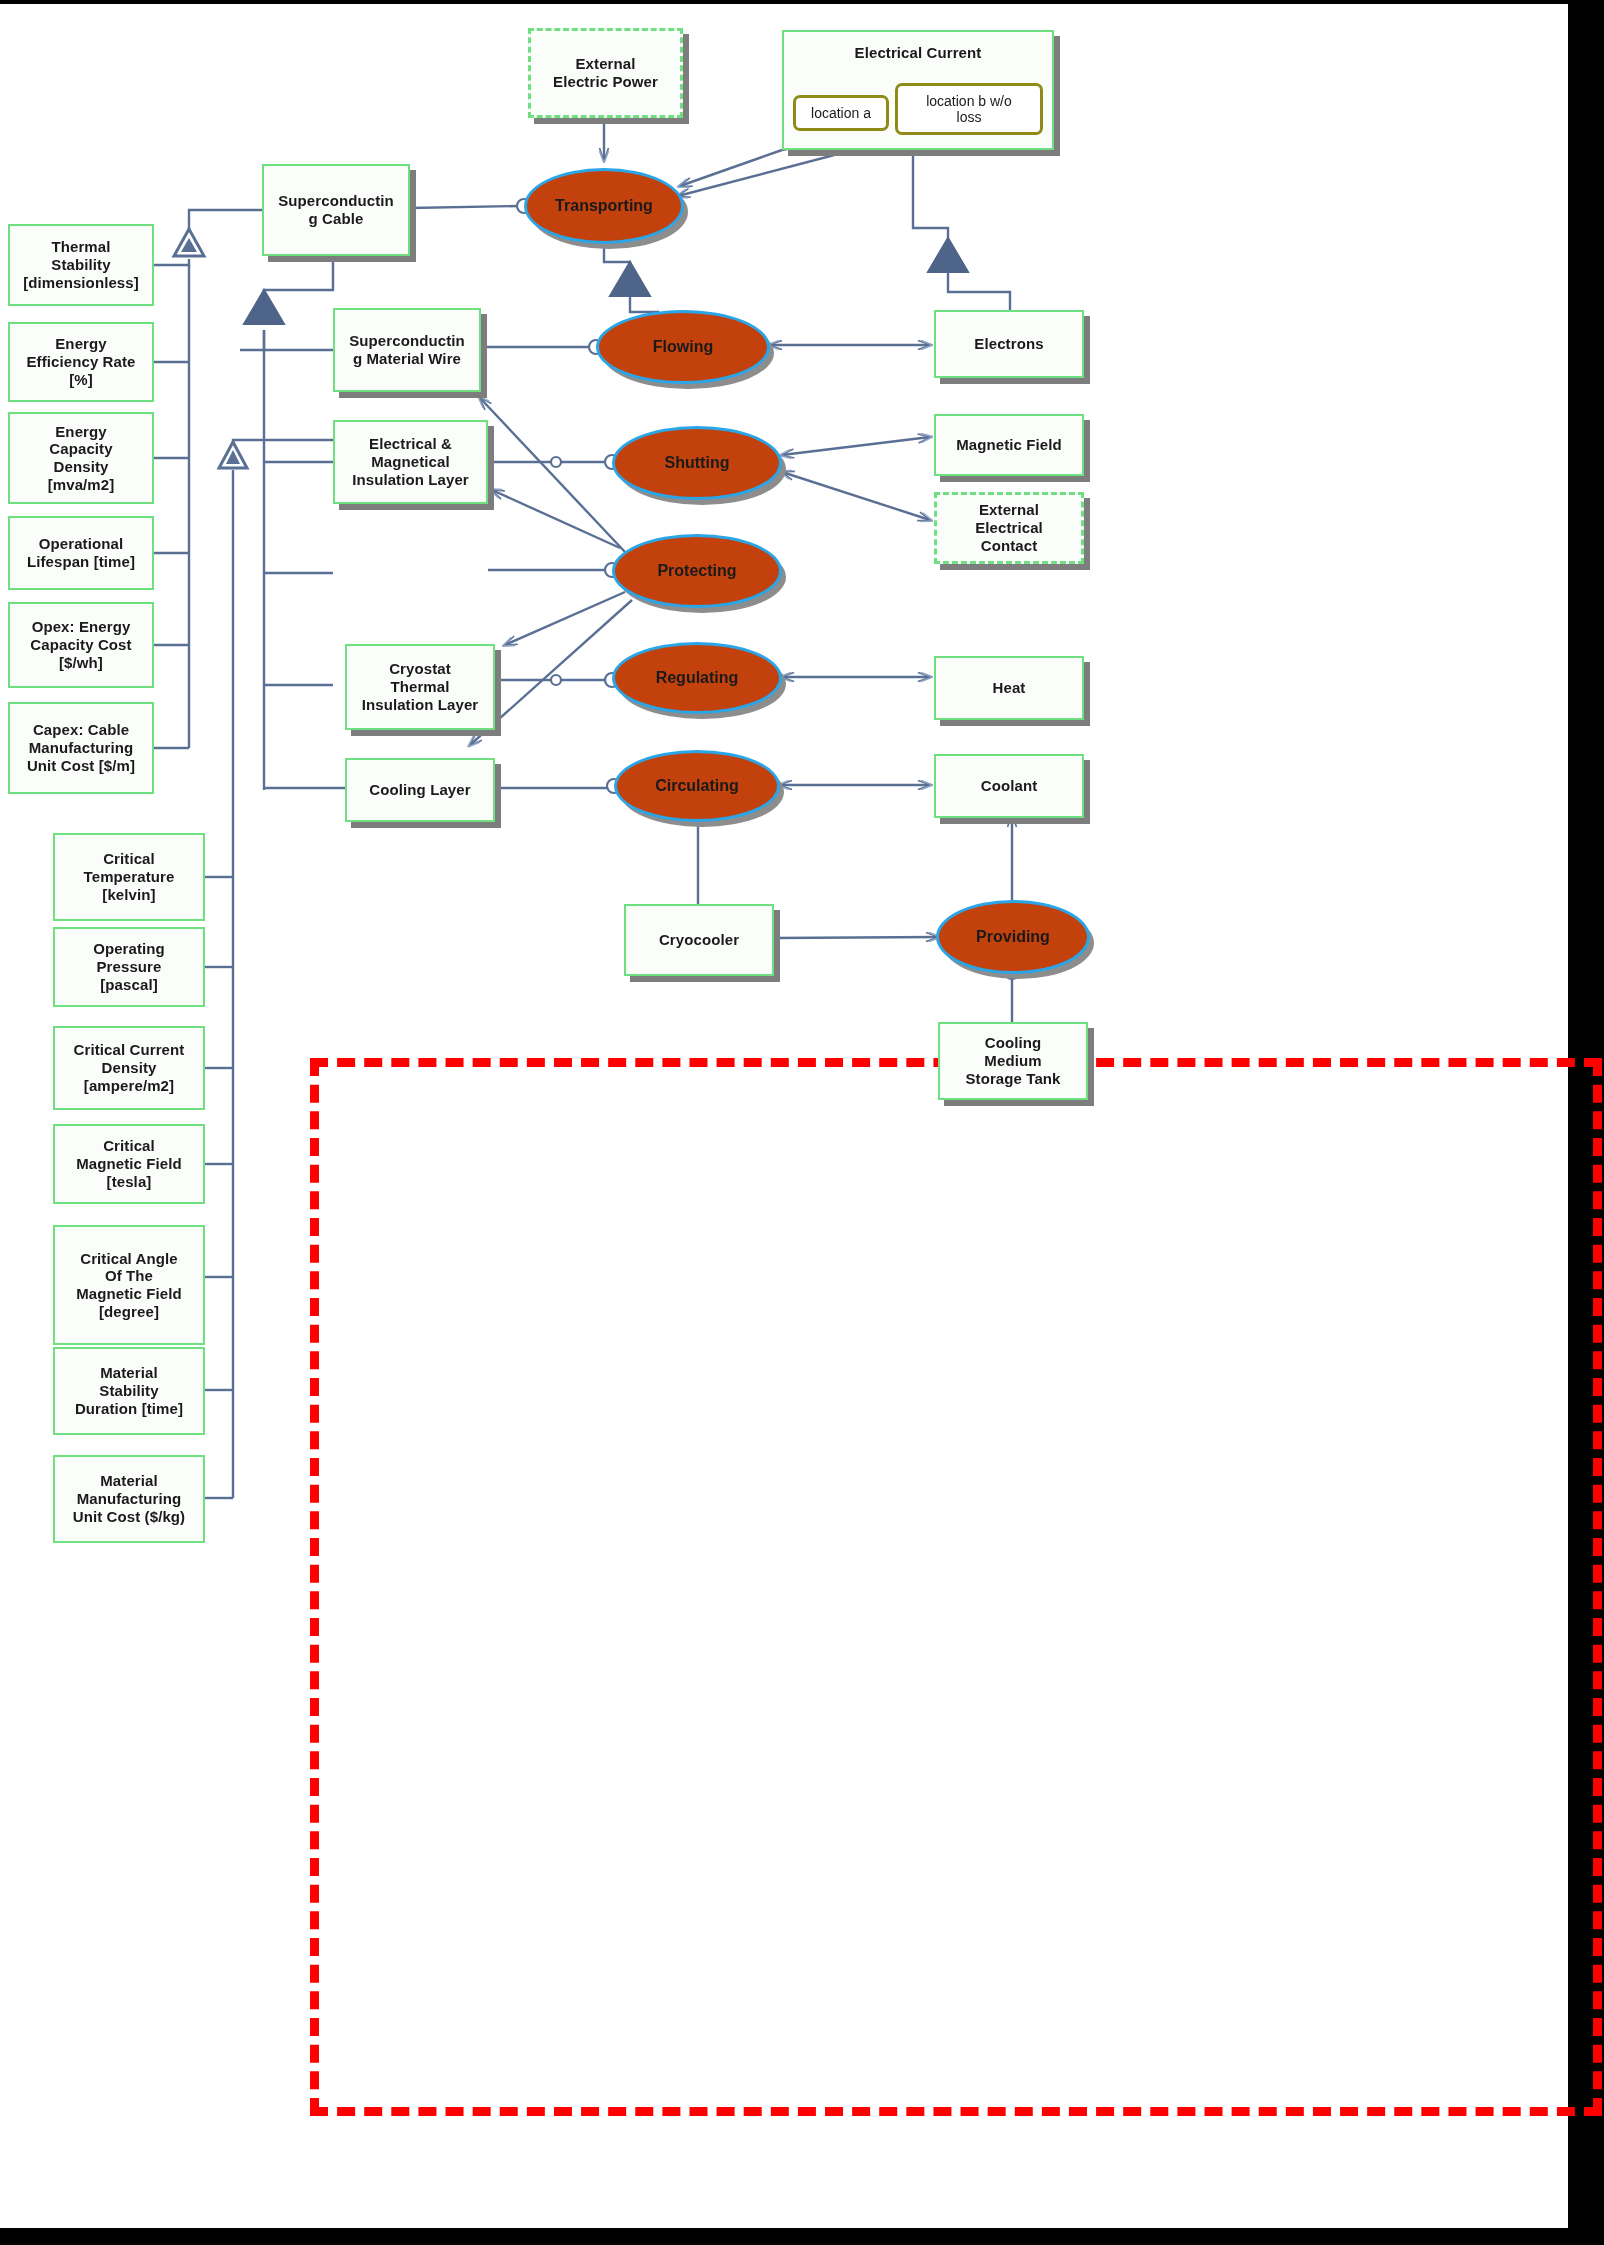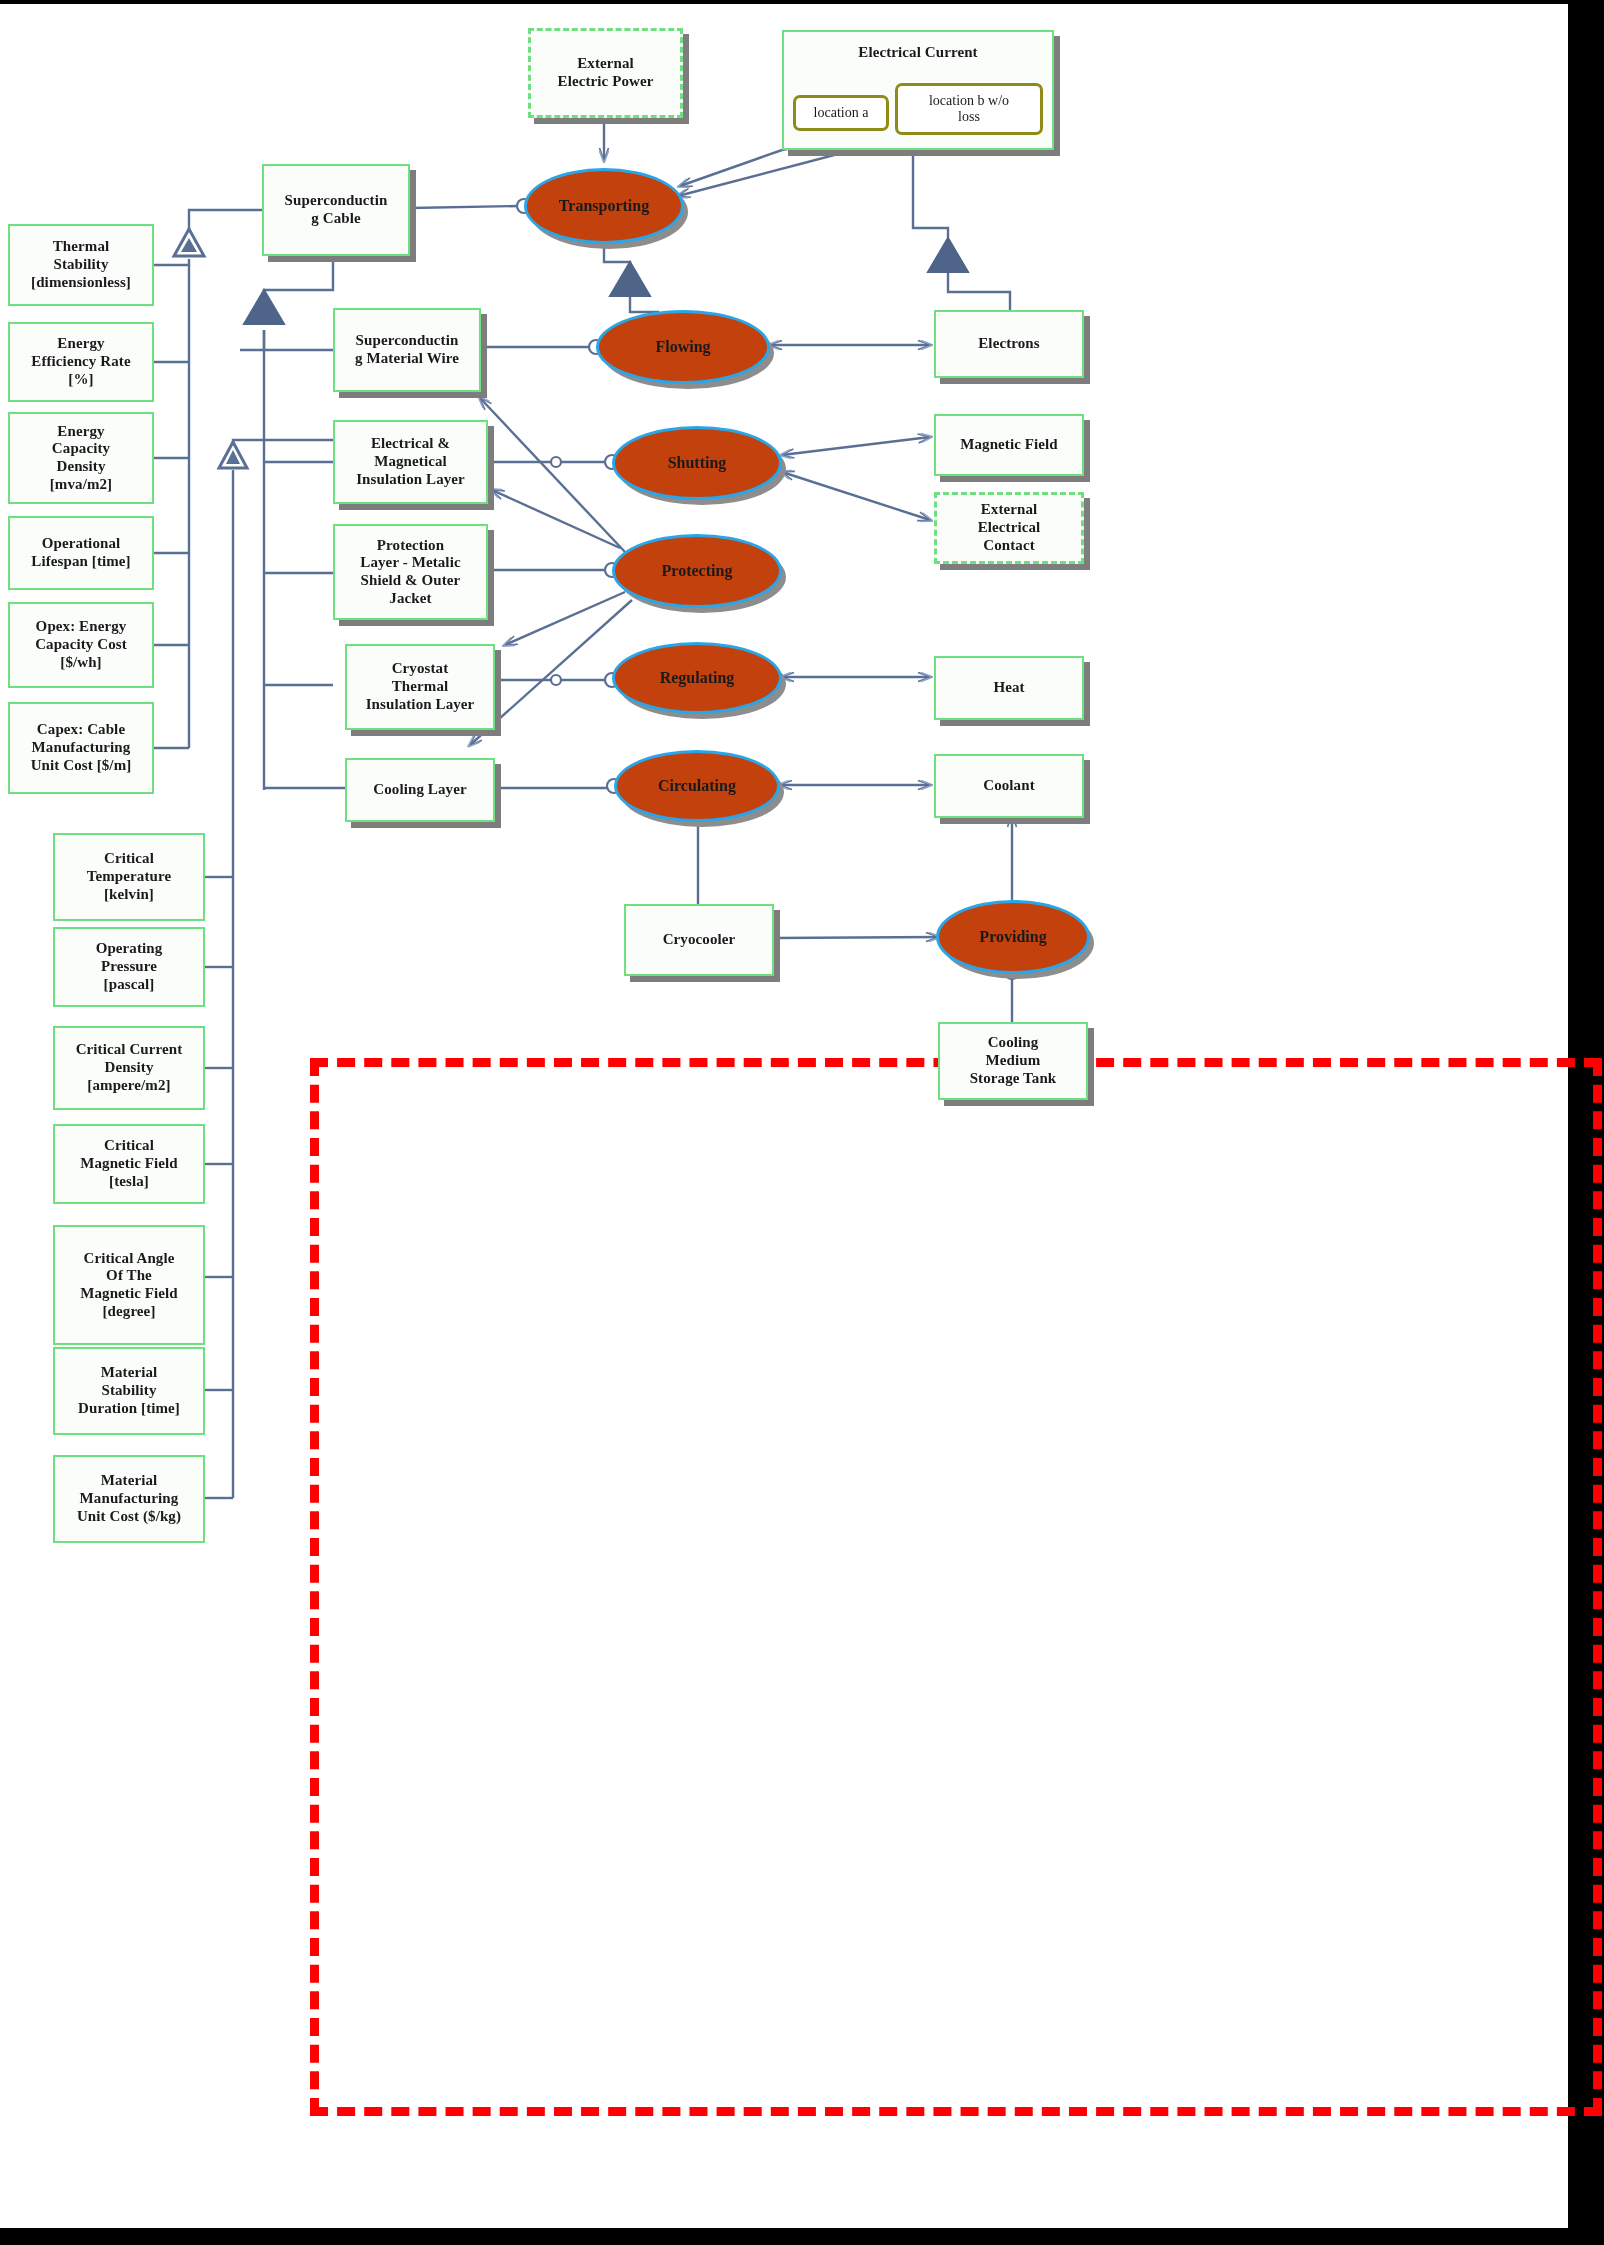--- a/index.html
+++ b/index.html
@@ -1,20 +1,20 @@
 <!DOCTYPE html>
 <html><head>
 <meta charset="utf-8">
 <style>
   html,body{margin:0;padding:0;background:#000;}
   #stage{
     position:relative;
     width:1604px;height:2245px;
     background:#ffffff;
-    font-family:Liberation Serif, serif;
+    font-family:Liberation Sans, sans-serif;
     overflow:hidden;
   }
   
   .band{position:absolute;background:#000;}
   #band-right{left:1568px;top:0;width:36px;height:2245px;}
   #band-bottom{left:0;top:2228px;width:1604px;height:17px;}
   #band-top{left:0;top:0;width:1604px;height:4px;}
 
   
   .node{
@@ -297,26 +297,20 @@
 
   <div class="node box" style="left:333px;top:308px;width:148px;height:84px;">
     <span style="white-space: pre-line;">Superconductin
 g Material Wire</span>
   </div>
   <div class="node box" style="left:333px;top:420px;width:155px;height:84px;">
     <span style="white-space: pre-line;">Electrical &amp;
 Magnetical
 Insulation Layer</span>
   </div>
-  <div class="node box" style="left:333px;top:524px;width:155px;height:96px;">
-    <span style="white-space: pre-line;">Protection
-Layer - Metalic
-Shield &amp; Outer
-Jacket</span>
-  </div>
   <div class="node box" style="left:345px;top:644px;width:150px;height:86px;">
     <span style="white-space: pre-line;">Cryostat
 Thermal
 Insulation Layer</span>
   </div>
   <div class="node box" style="left:345px;top:758px;width:150px;height:64px;">
     <span>Cooling Layer</span>
   </div>
 
   <div class="node ellipse" style="left:596px;top:310px;width:174px;height:74px;">

